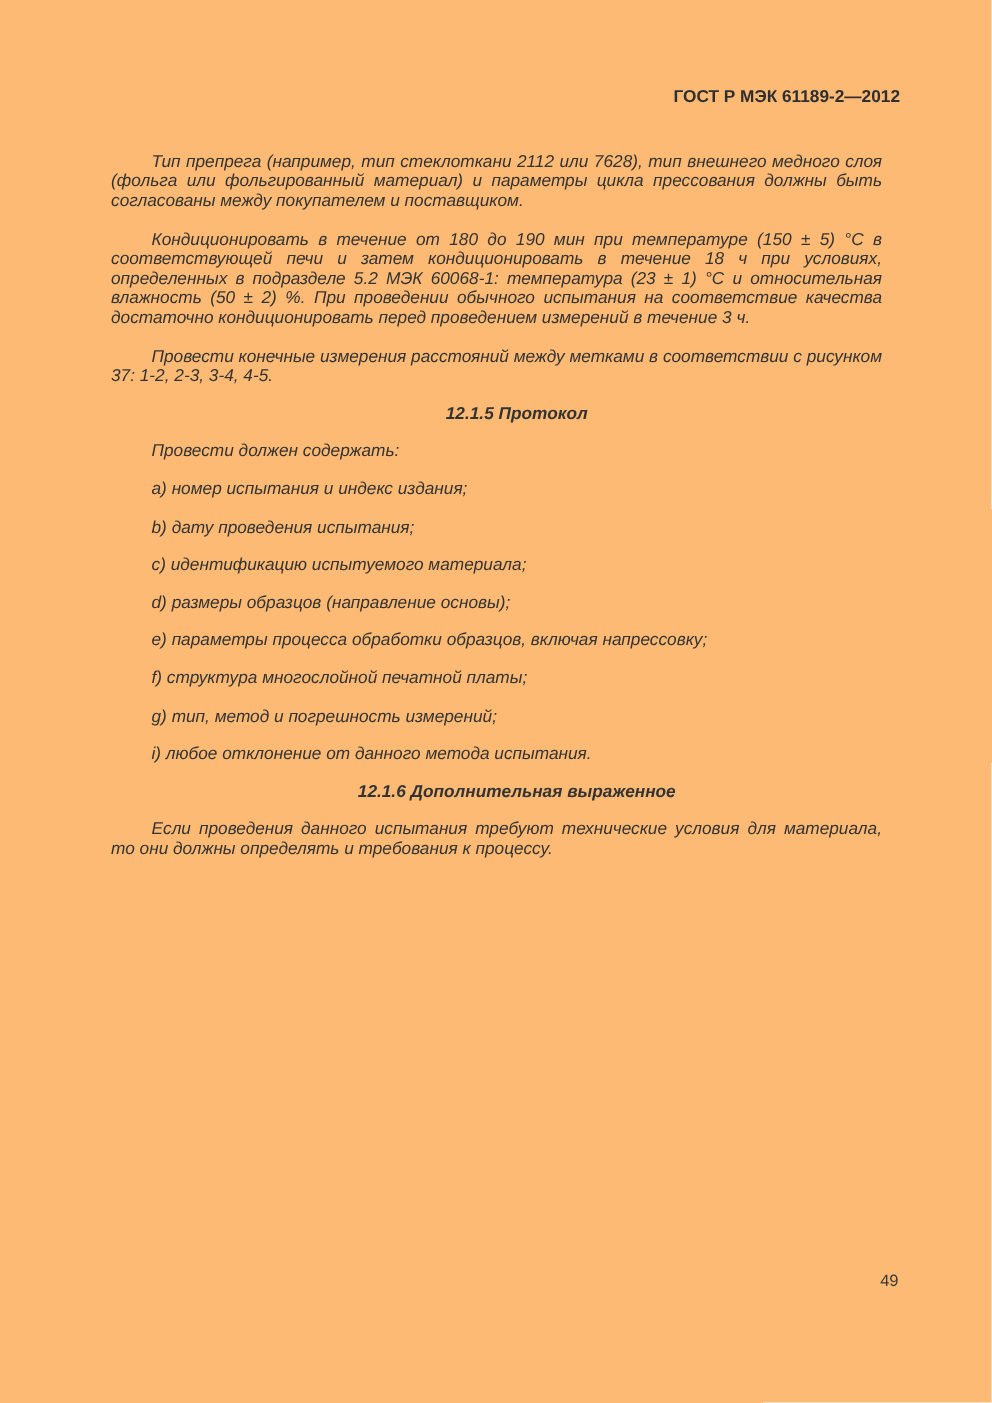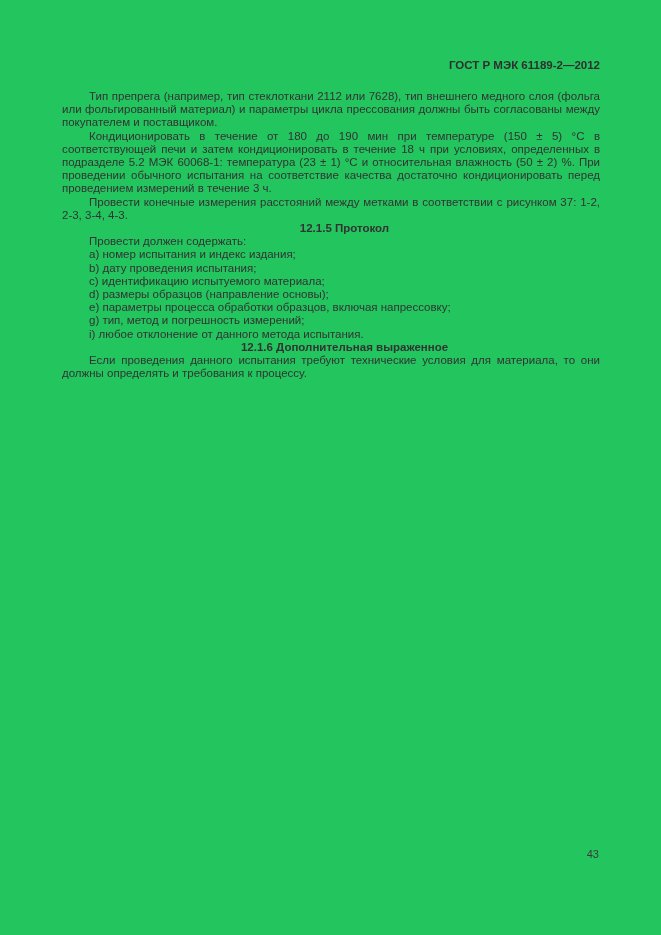--- a/index.html
+++ b/index.html
@@ -4,21 +4,21 @@
 <style>
   html, body {
     margin: 0;
     padding: 0;
     background: #ffffff;
   }
   .page {
     position: relative;
     width: 661px;
     height: 935px;
-    background: #22c55e;
+    background: #fdba74;
     font-family: "Liberation Sans", sans-serif;
     color: #333333;
     overflow: hidden;
   }
   .running-header {
     position: absolute;
     top: 59px;
     left: 62px;
     right: 61px;
     text-align: right;
@@ -27,26 +27,27 @@
     line-height: 13px;
     color: #2f2f2f;
   }
   .content {
     position: absolute;
     top: 90px;
     left: 62px;
     right: 61px;
   }
   .content p {
-    margin: 0;
+    margin: 12px;
     font-size: 11.5px;
     line-height: 13.2px;
     text-align: justify;
     text-indent: 27px;
     color: #333333;
+    font-style: italic;
   }
   .content p.heading {
     font-weight: bold;
     text-align: center;
   }
   .page-number {
     position: absolute;
     top: 848px;
     left: 62px;
     right: 62px;
@@ -58,29 +59,30 @@
 </head>
 <body>
 
 <div class="page">
 
   <div class="running-header">ГОСТ Р МЭК 61189-2—2012</div>
 
   <div class="content">
     <p>Тип препрега (например, тип стеклоткани 2112 или 7628), тип внешнего медного слоя (фольга или фольгированный материал) и параметры цикла прессования должны быть согласованы между покупателем и поставщиком.</p>
     <p>Кондиционировать в течение от 180 до 190 мин при температуре (150 ± 5) °С в соответствующей печи и затем кондиционировать в течение 18 ч при условиях, определенных в подразделе 5.2 МЭК 60068-1: температура (23 ± 1) °С и относительная влажность (50 ± 2) %. При проведении обычного испытания на соответствие качества достаточно кондиционировать перед проведением измерений в течение 3 ч.</p>
-    <p>Провести конечные измерения расстояний между метками в соответствии с рисунком 37: 1-2, 2-3, 3-4, 4-3.</p>
+    <p>Провести конечные измерения расстояний между метками в соответствии с рисунком 37: 1-2, 2-3, 3-4, 4-5.</p>
     <p class="heading">12.1.5 Протокол</p>
     <p>Провести должен содержать:</p>
     <p>a) номер испытания и индекс издания;</p>
     <p>b) дату проведения испытания;</p>
     <p>c) идентификацию испытуемого материала;</p>
     <p>d) размеры образцов (направление основы);</p>
     <p>e) параметры процесса обработки образцов, включая напрессовку;</p>
+    <p>f) структура многослойной печатной платы;</p>
     <p>g) тип, метод и погрешность измерений;</p>
     <p>i) любое отклонение от данного метода испытания.</p>
     <p class="heading">12.1.6 Дополнительная выраженное</p>
     <p>Если проведения данного испытания требуют технические условия для материала, то они должны определять и требования к процессу.</p>
   </div>
 
-  <div class="page-number">43</div>
+  <div class="page-number">49</div>
 
 </div>
 
 </body></html>

